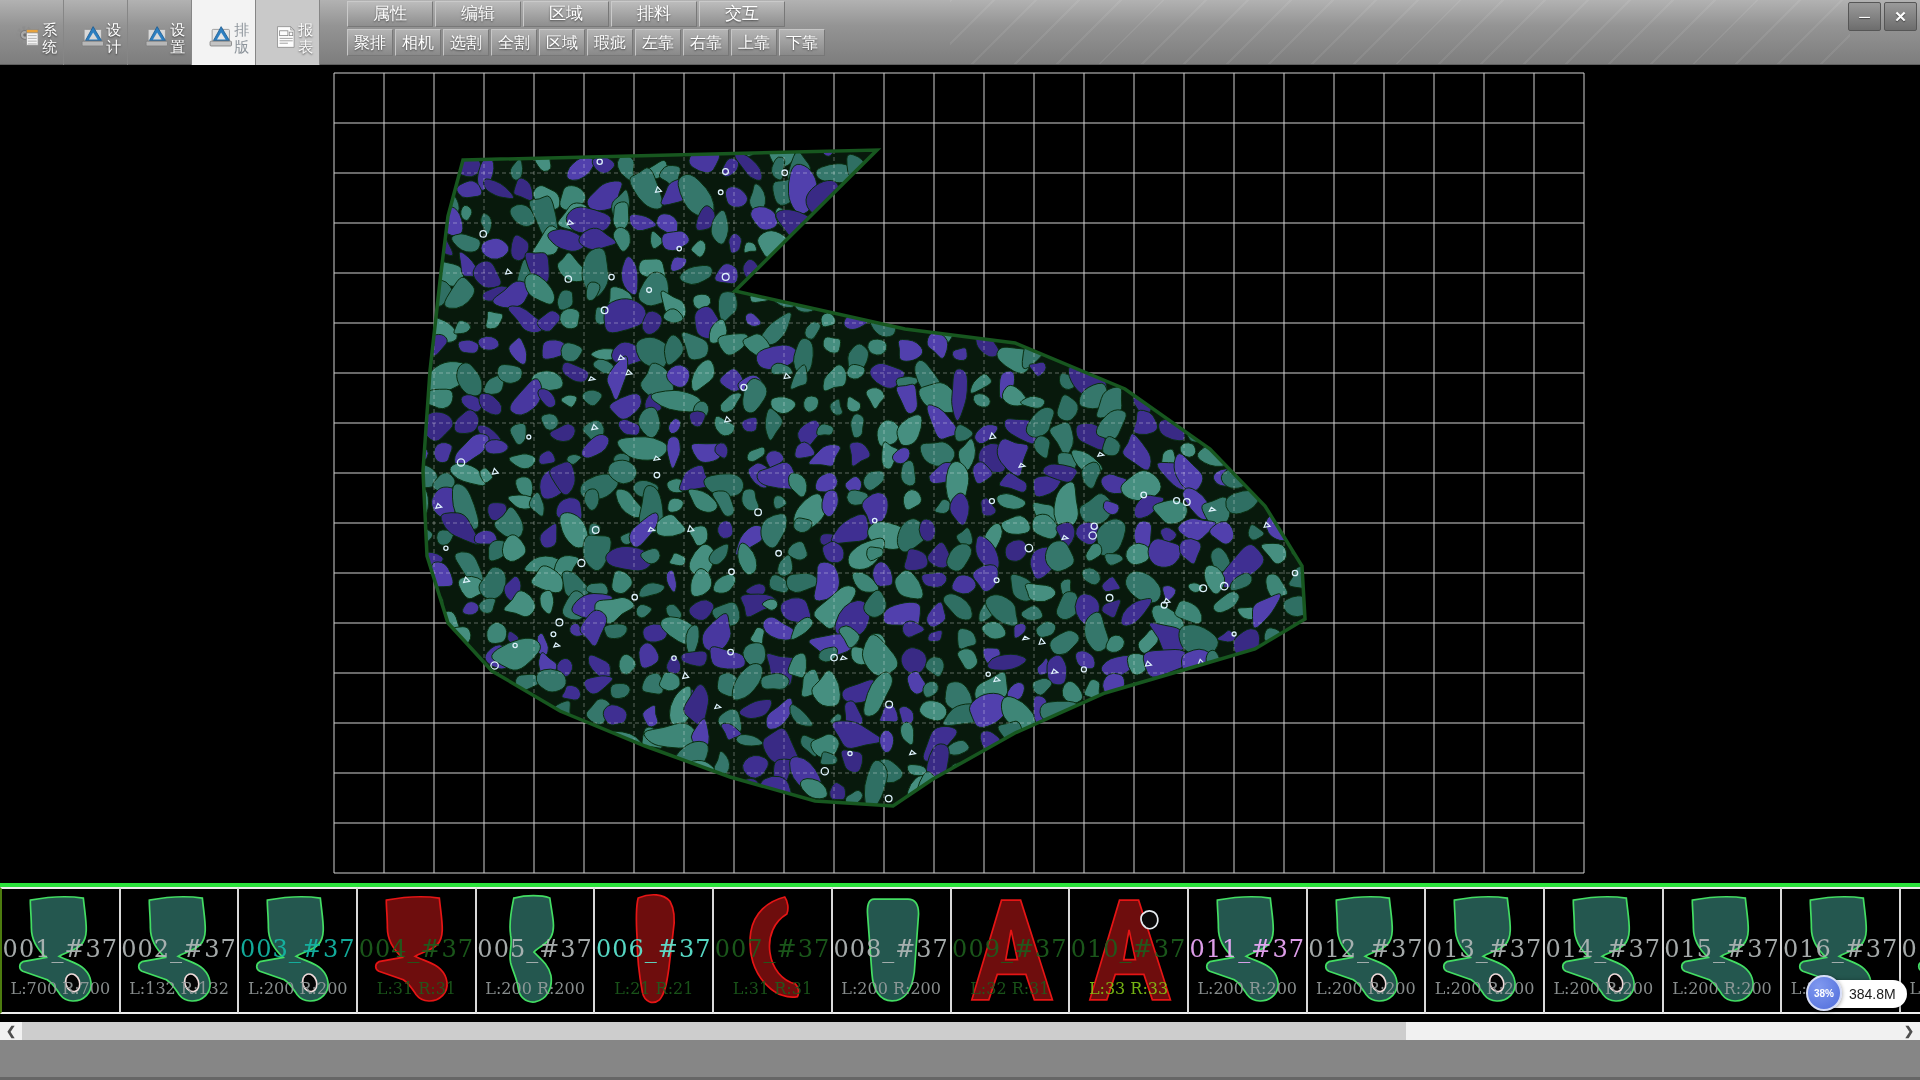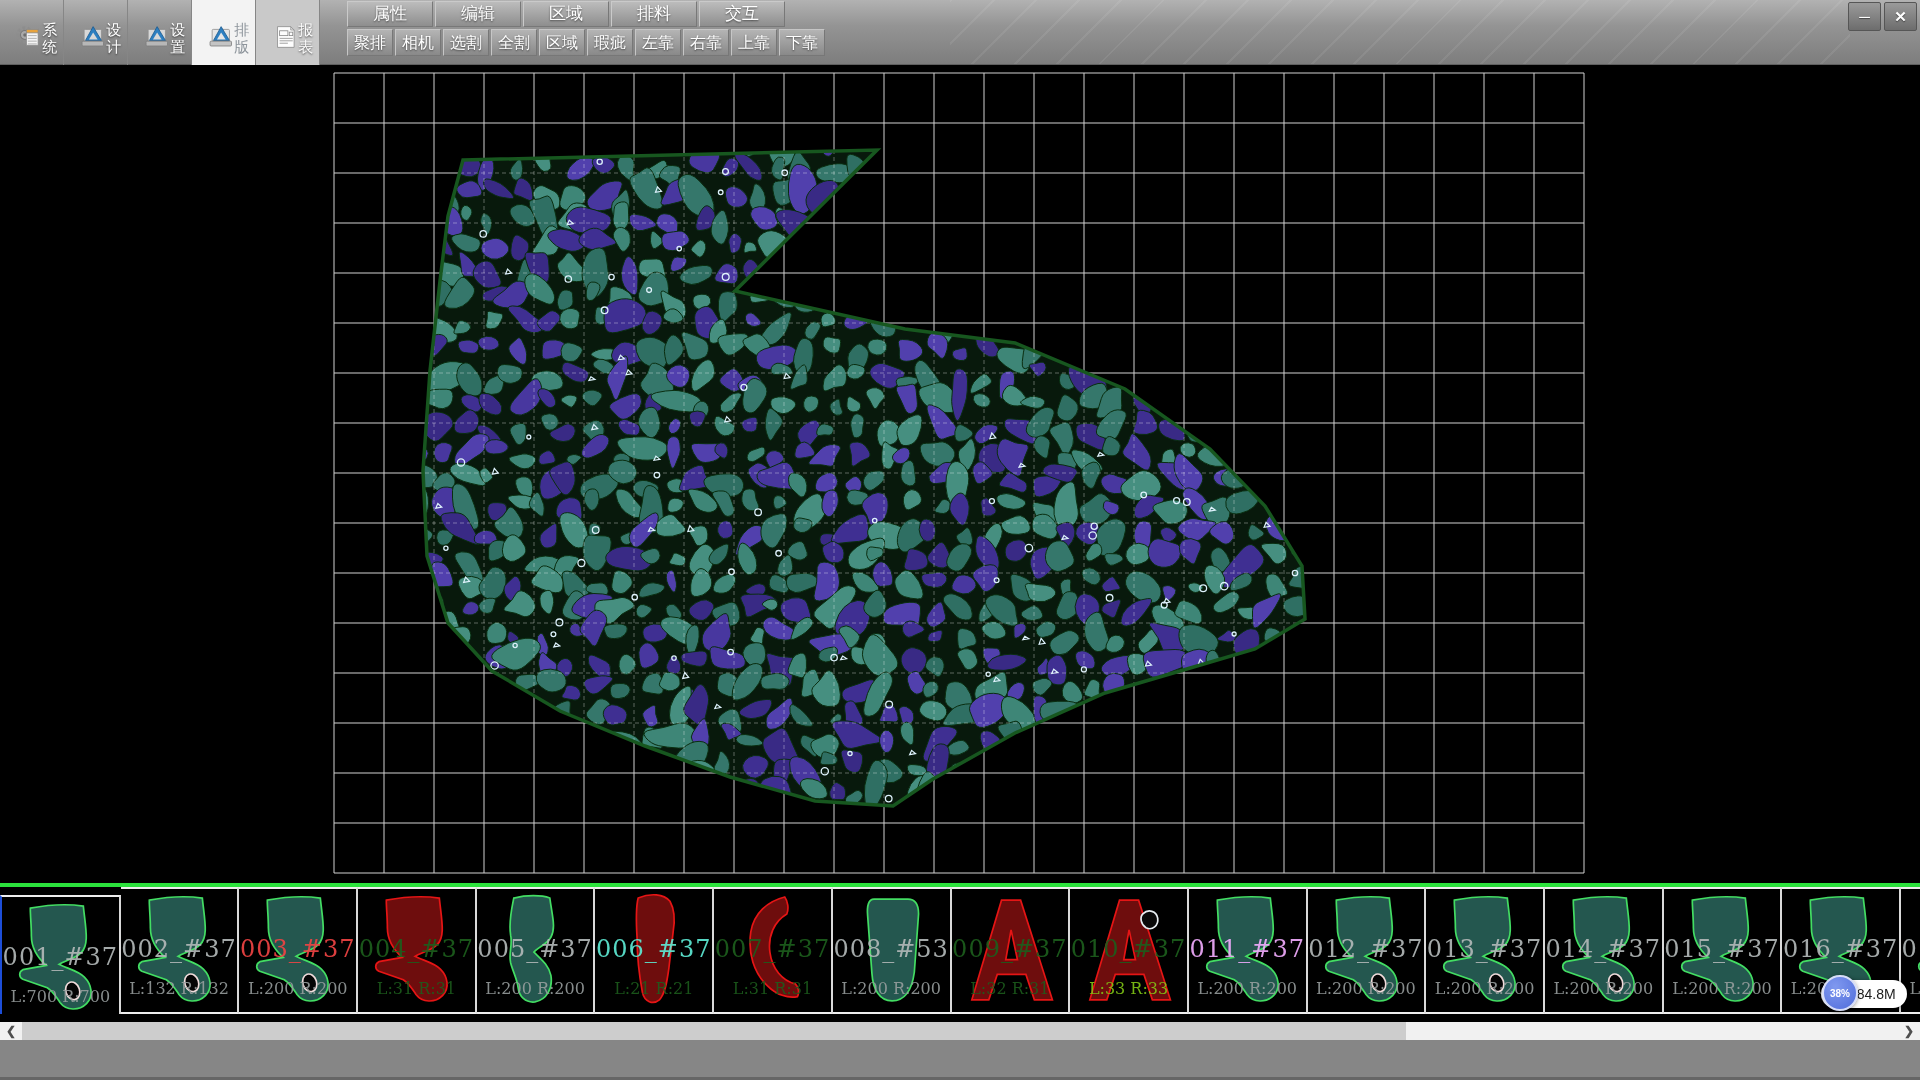--- a/index.html
+++ b/index.html
@@ -41,42 +41,42 @@
 
   
   #canvas-wrap{position:absolute;left:0;top:65px;width:1920px;height:818px;background:#000;}
   #nest-canvas{display:block;width:1920px;height:818px;}
 
   
   #strip-accent{position:absolute;left:0;top:883px;width:1920px;height:4px;background:#2be23c;}
   #filmstrip{position:absolute;left:0;top:887px;width:1920px;height:127px;display:flex;overflow:hidden;background:#000;}
   .cell{flex:0 0 116.7px;position:relative;background:#000;border-right:2px solid #dadada;
     border-top:2px solid #eee;border-bottom:2px solid #eee;box-sizing:content-box;height:123px;cursor:default;}
-  .cell:first-child{border-left:2px solid #1d4ed8;margin-top:8px;}
+  .cell:first-child{border-left:2px solid #4d7c0f;}
   .thumb-svg{position:absolute;left:5px;top:1px;width:106px;height:120px;}
   .tnum{position:absolute;top:46px;width:100%;text-align:center;
     font-family:"DejaVu Serif",serif;font-size:24px;letter-spacing:1px;opacity:.92;}
   .tlr{position:absolute;bottom:14px;width:100%;text-align:center;
     font-family:"DejaVu Serif",serif;font-size:16px;opacity:.88;}
 
   
   #hscroll{position:absolute;left:0;top:1022px;width:1920px;height:18px;background:#f1f1f1;}
   .sb-btn{position:absolute;top:0;width:22px;height:18px;display:flex;align-items:center;justify-content:center;
     color:#4e4e4e;font-size:12px;font-weight:bold;background:#f1f1f1;cursor:default;}
   #sb-left{left:0;}#sb-right{right:0;}
   #sb-thumb{position:absolute;left:22px;top:0;width:1384px;height:18px;background:#cdcdcd;cursor:default;}
   #statusbar{position:absolute;left:0;top:1040px;width:1920px;height:40px;background:#868686;
     box-shadow:inset 0 -3px 0 #666;}
 
   
   #badge{position:absolute;left:1806px;top:974px;width:110px;height:40px;}
   #badge-pill{position:absolute;left:15px;top:6px;width:86px;height:28px;background:#fff;border-radius:14px;
     box-shadow:0 1px 5px rgba(0,0,0,.45);line-height:28px;padding-left:28px;box-sizing:border-box;
     font-size:14px;color:#1b1b1b;}
-  #badge-circle{position:absolute;left:16px;top:1px;width:36px;height:36px;border-radius:50%;
+  #badge-circle{position:absolute;left:0;top:1px;width:36px;height:36px;border-radius:50%;
     background:radial-gradient(circle at 35% 30%,#8099ef,#4f6cdb);
     border:2px solid #d6ddf7;box-sizing:border-box;display:flex;align-items:center;justify-content:center;
     color:#fff;font-size:10px;font-weight:bold;box-shadow:0 1px 4px rgba(0,0,0,.4);}
 </style>
 </head>
 <body>
 
 <div id="app">
 
   <div id="topbar">
@@ -902,21 +902,21 @@
           <ellipse cx="62" cy="86" rx="6.5" ry="8.5" transform="rotate(-18 62 86)" fill="#050505" stroke="#eedada" stroke-width="1.6"></ellipse>
         </svg>
         <div class="tnum" style="color:#b2b8b8">002_#37</div>
         <div class="tlr" style="color:#9aa0a0">L:132 R:132</div>
       </div>
       <div class="cell">
         <svg class="thumb-svg" viewBox="0 0 100 110">
           <path d="M22,8 C38,5 58,4 72,6 C74,26 78,42 70,50 C64,56 55,57 49,61 C57,65 67,67 73,73 C80,80 82,91 75,98 C68,105 56,105 50,97 C46,91 44,87 38,83 L15,75 C11,73 11,68 15,66 L37,62 C28,54 23,46 23,34 C23,24 22,16 22,8 Z" fill="#24574f" stroke="#43dd63" stroke-width="1.6" fill-rule="evenodd"></path>
           <ellipse cx="62" cy="86" rx="6.5" ry="8.5" transform="rotate(-18 62 86)" fill="#050505" stroke="#eedada" stroke-width="1.6"></ellipse>
         </svg>
-        <div class="tnum" style="color:#ef4444">003_#37</div>
+        <div class="tnum" style="color:#14b8a6">003_#37</div>
         <div class="tlr" style="color:#9aa0a0">L:200 R:200</div>
       </div>
       <div class="cell">
         <svg class="thumb-svg" viewBox="0 0 100 110">
           <path d="M22,8 C38,5 58,4 72,6 C74,26 78,42 70,50 C64,56 55,57 49,61 C57,65 67,67 73,73 C80,80 82,91 75,98 C68,105 56,105 50,97 C46,91 44,87 38,83 L15,75 C11,73 11,68 15,66 L37,62 C28,54 23,46 23,34 C23,24 22,16 22,8 Z" fill="#6e0d0d" stroke="#e51515" stroke-width="1.6" fill-rule="evenodd"></path>
         </svg>
         <div class="tnum" style="color:#1d5e1d">004_#37</div>
         <div class="tlr" style="color:#1d5e1d">L:31 R:31</div>
       </div>
       <div class="cell">
@@ -937,21 +937,21 @@
         <svg class="thumb-svg" viewBox="0 0 100 110">
           <path d="M62,5 C46,9 33,20 30,38 C27,58 33,77 46,89 C54,97 65,101 74,99 C76,95 75,90 72,87 C60,84 50,73 48,57 C46,42 52,28 64,21 C66,16 65,9 62,5 Z" fill="#6e0d0d" stroke="#e51515" stroke-width="1.6" fill-rule="evenodd"></path>
         </svg>
         <div class="tnum" style="color:#1d5e1d">007_#37</div>
         <div class="tlr" style="color:#1d5e1d">L:31 R:31</div>
       </div>
       <div class="cell">
         <svg class="thumb-svg" viewBox="0 0 100 110">
           <path d="M34,7 L66,7 C73,7 76,13 76,21 L72,76 C70,91 64,103 51,103 C39,103 33,92 32,77 L28,23 C27,13 29,7 34,7 Z" fill="#24574f" stroke="#43dd63" stroke-width="1.6" fill-rule="evenodd"></path>
         </svg>
-        <div class="tnum" style="color:#b2b8b8">008_#53</div>
+        <div class="tnum" style="color:#b2b8b8">008_#37</div>
         <div class="tlr" style="color:#9aa0a0">L:200 R:200</div>
       </div>
       <div class="cell">
         <svg class="thumb-svg" viewBox="0 0 100 110">
           <path d="M42,8 L60,8 L90,102 L73,102 L65,78 L38,78 L30,102 L14,102 Z M46,64 L57,64 L51,36 Z" fill="#6e0d0d" stroke="#e51515" stroke-width="1.6" fill-rule="evenodd"></path>
         </svg>
         <div class="tnum" style="color:#1d5e1d">009_#37</div>
         <div class="tlr" style="color:#1d5e1d">L:32 R:31</div>
       </div>
       <div class="cell">

